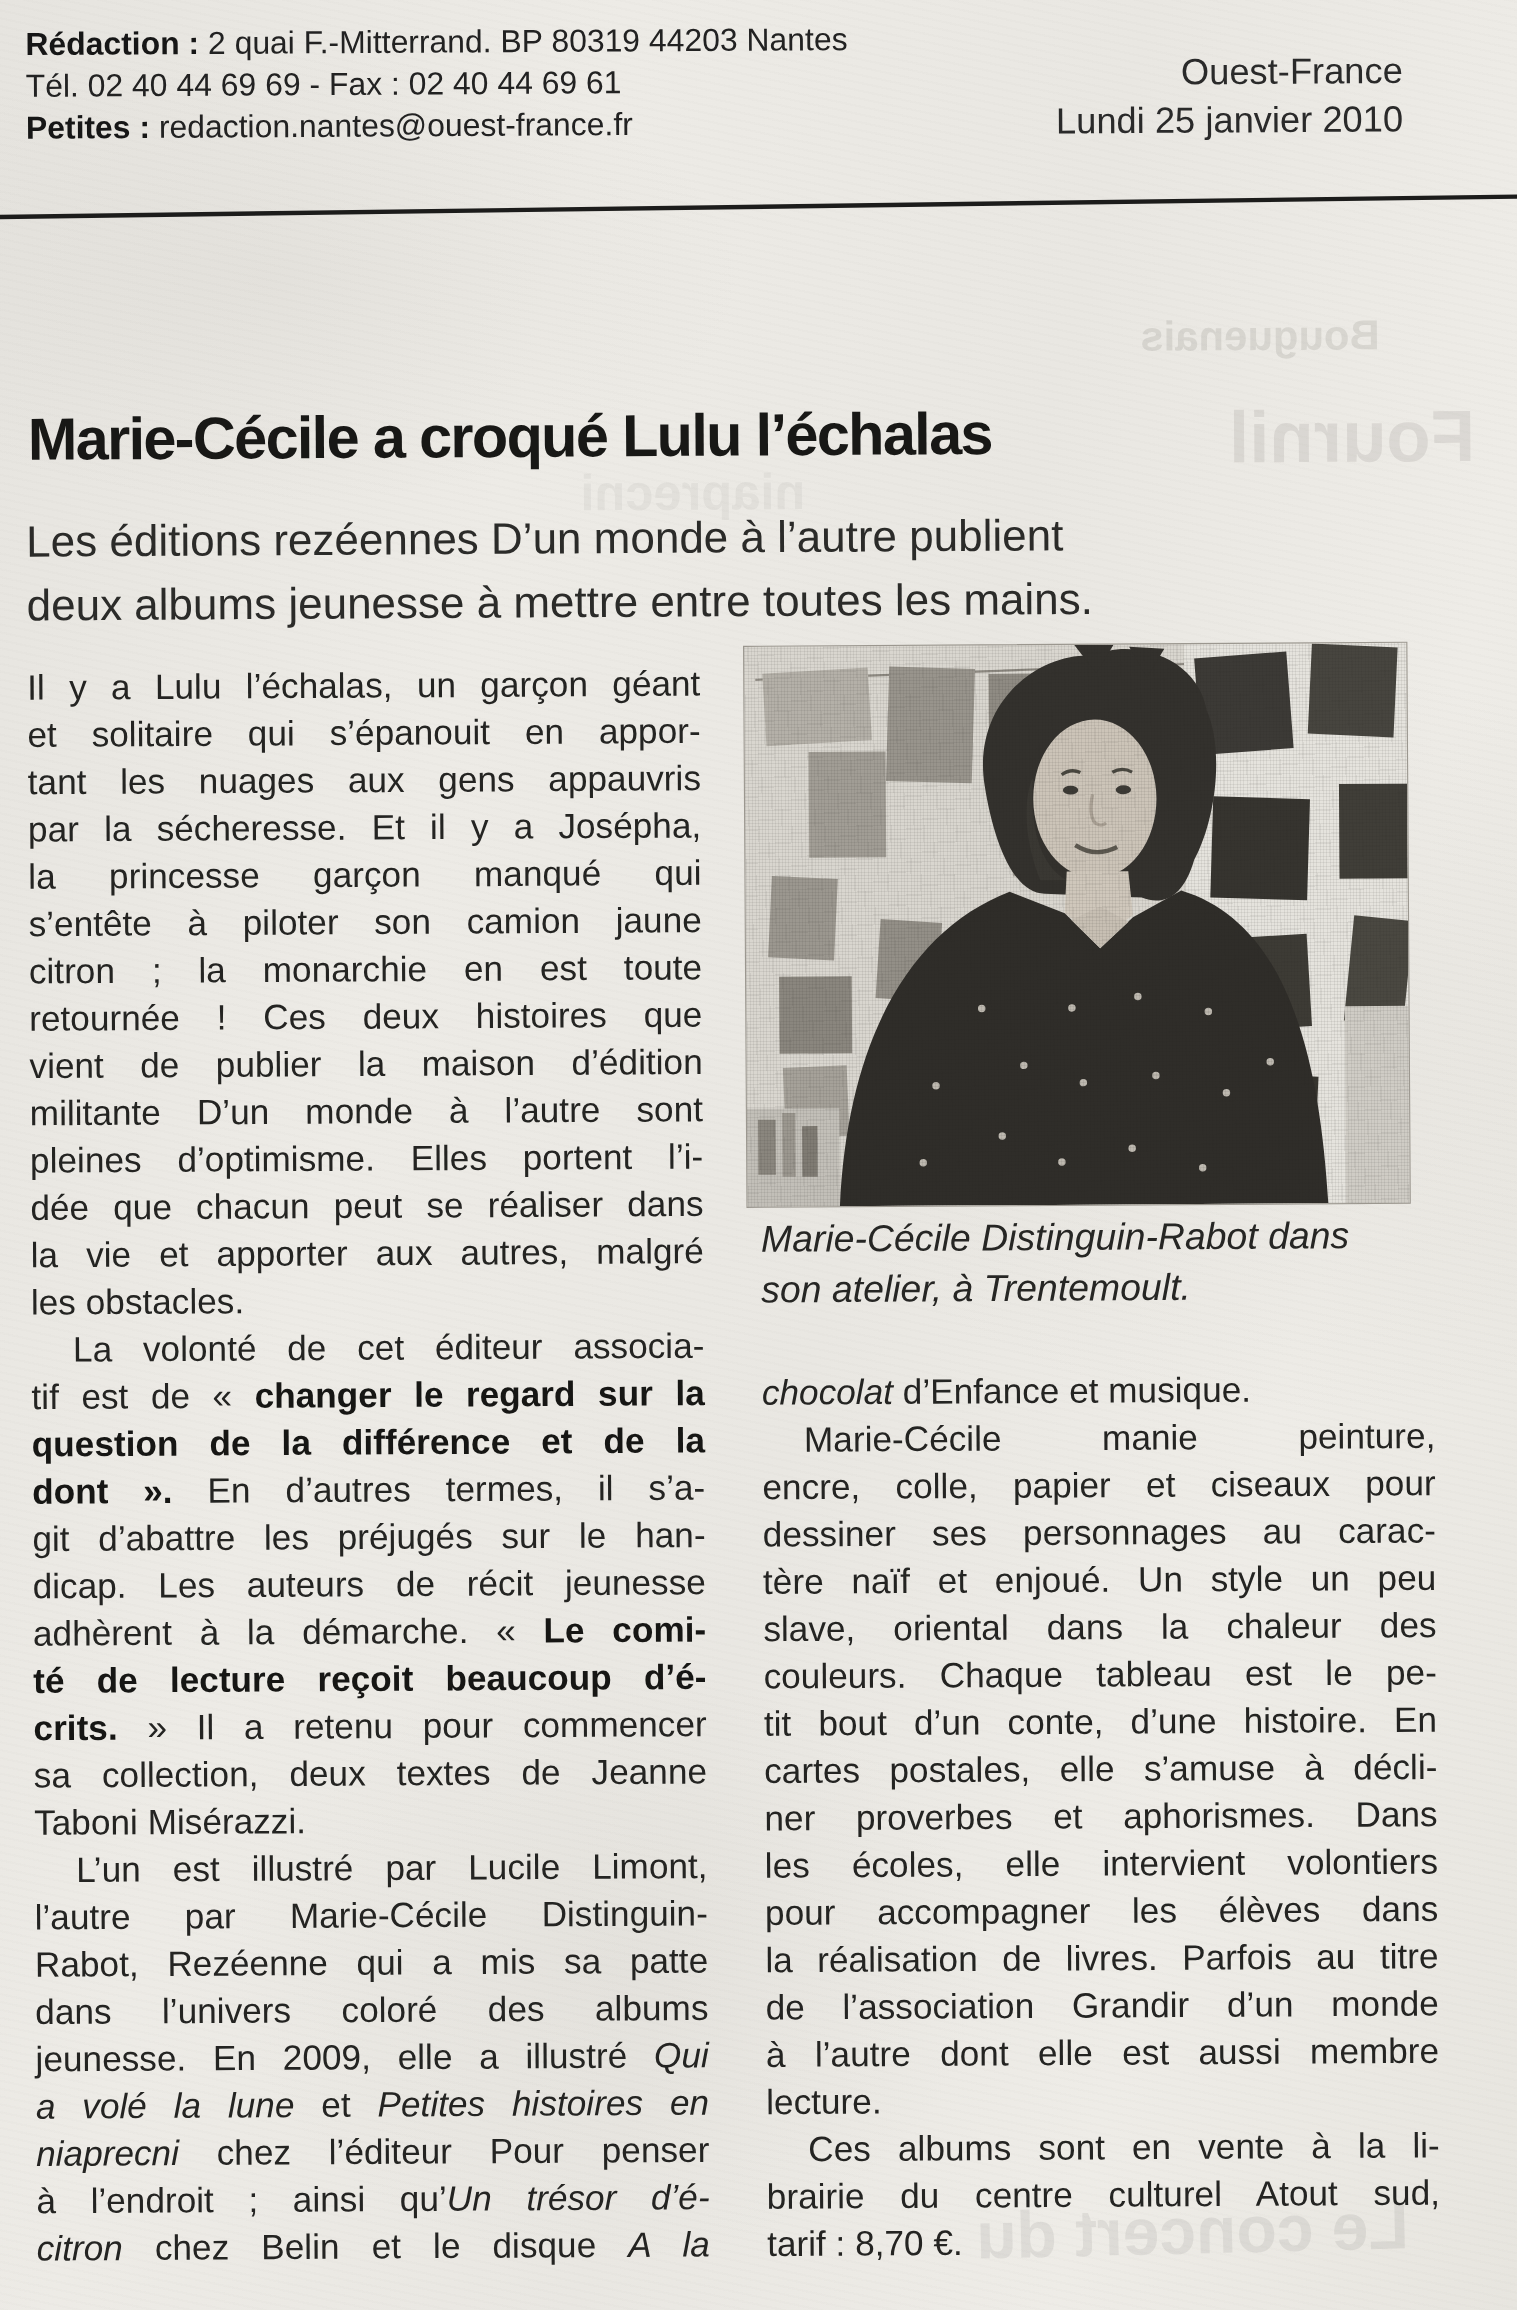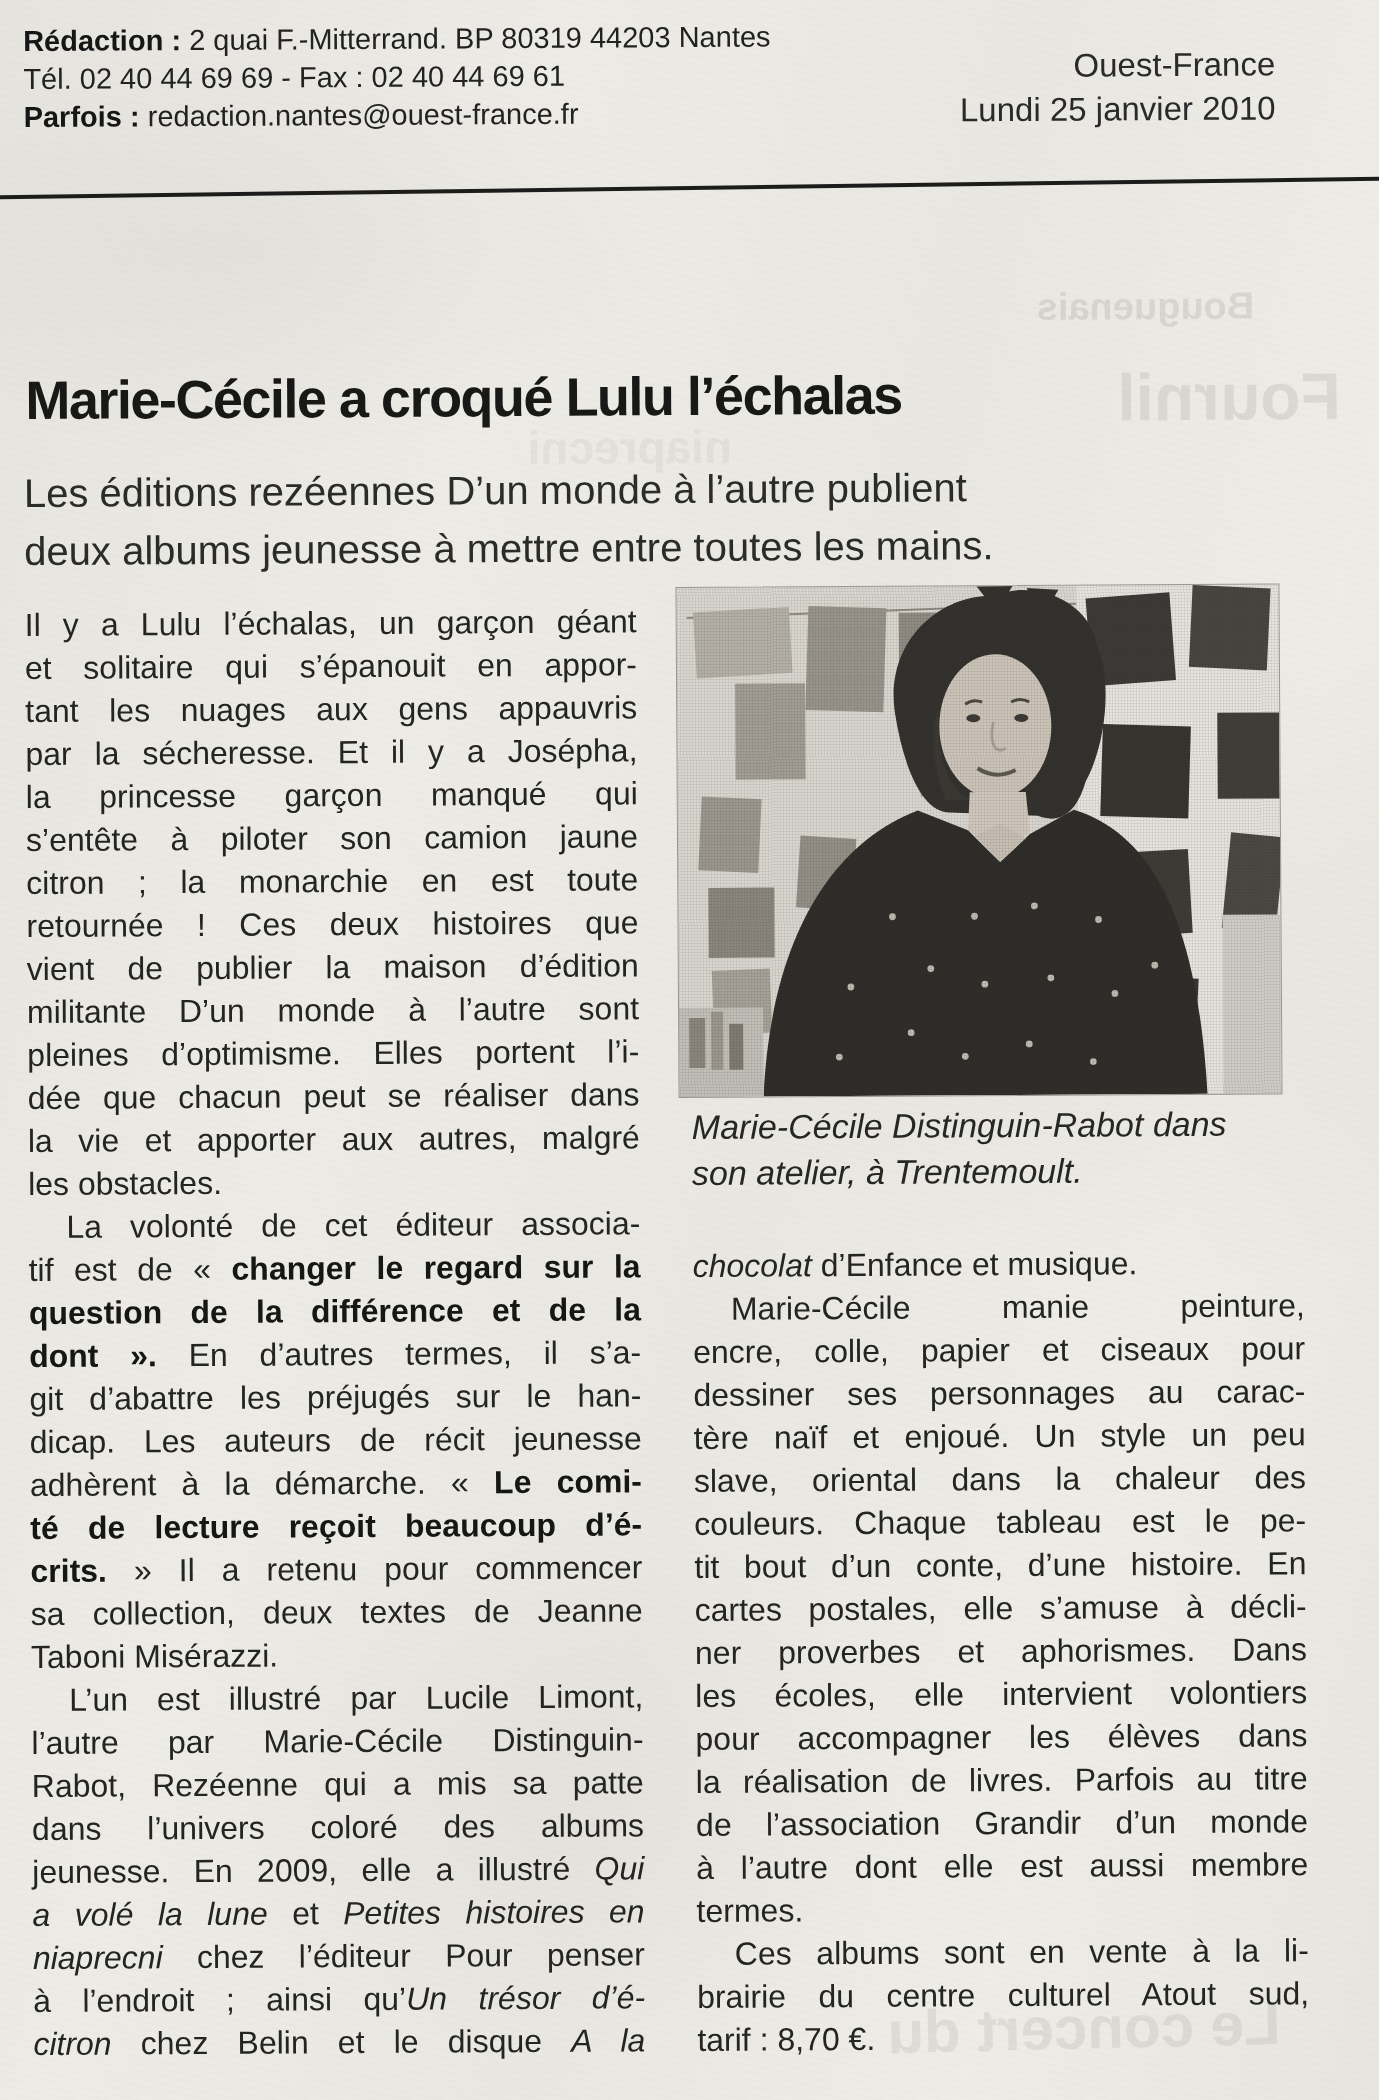--- a/index.html
+++ b/index.html
@@ -64,21 +64,21 @@
 </style>
 </head>
 <body>
 
 <div class="page">
   <div class="tilt">
 
     <div class="mast-left">
       <div><b>Rédaction :</b><span> 2 quai F.-Mitterrand. BP 80319 44203 Nantes</span></div>
       <div>Tél. 02 40 44 69 69 - Fax : 02 40 44 69 61</div>
-      <div><b>Parfois :</b><span> redaction.nantes@ouest-france.fr</span></div>
+      <div><b>Petites :</b><span> redaction.nantes@ouest-france.fr</span></div>
     </div>
     <div class="mast-right">
       <div>Ouest-France</div>
       <div>Lundi 25 janvier 2010</div>
     </div>
     <div class="rule"></div>
 
     <div class="ghost g1">Bouguenais</div>
     <div class="ghost g2">Fournil</div>
     <div class="ghost g3">Le concert du</div>
@@ -210,20 +210,20 @@
         <div class="bl"><span>slave, oriental dans la chaleur des</span></div>
         <div class="bl"><span>couleurs. Chaque tableau est le pe-</span></div>
         <div class="bl"><span>tit bout d’un conte, d’une histoire. En</span></div>
         <div class="bl"><span>cartes postales, elle s’amuse à décli-</span></div>
         <div class="bl"><span>ner proverbes et aphorismes. Dans</span></div>
         <div class="bl"><span>les écoles, elle intervient volontiers</span></div>
         <div class="bl"><span>pour accompagner les élèves dans</span></div>
         <div class="bl"><span>la réalisation de livres. Parfois au titre</span></div>
         <div class="bl"><span>de l’association Grandir d’un monde</span></div>
         <div class="bl"><span>à l’autre dont elle est aussi membre</span></div>
-        <div class="bl end"><span>termes.</span></div>
+        <div class="bl end"><span>lecture.</span></div>
         <div class="bl ind"><span>Ces albums sont en vente à la li-</span></div>
         <div class="bl"><span>brairie du centre culturel Atout sud,</span></div>
         <div class="bl end"><span>tarif : 8,70 €.</span></div>
       </div>
 
   </div>
 </div>
 
 </body></html>

